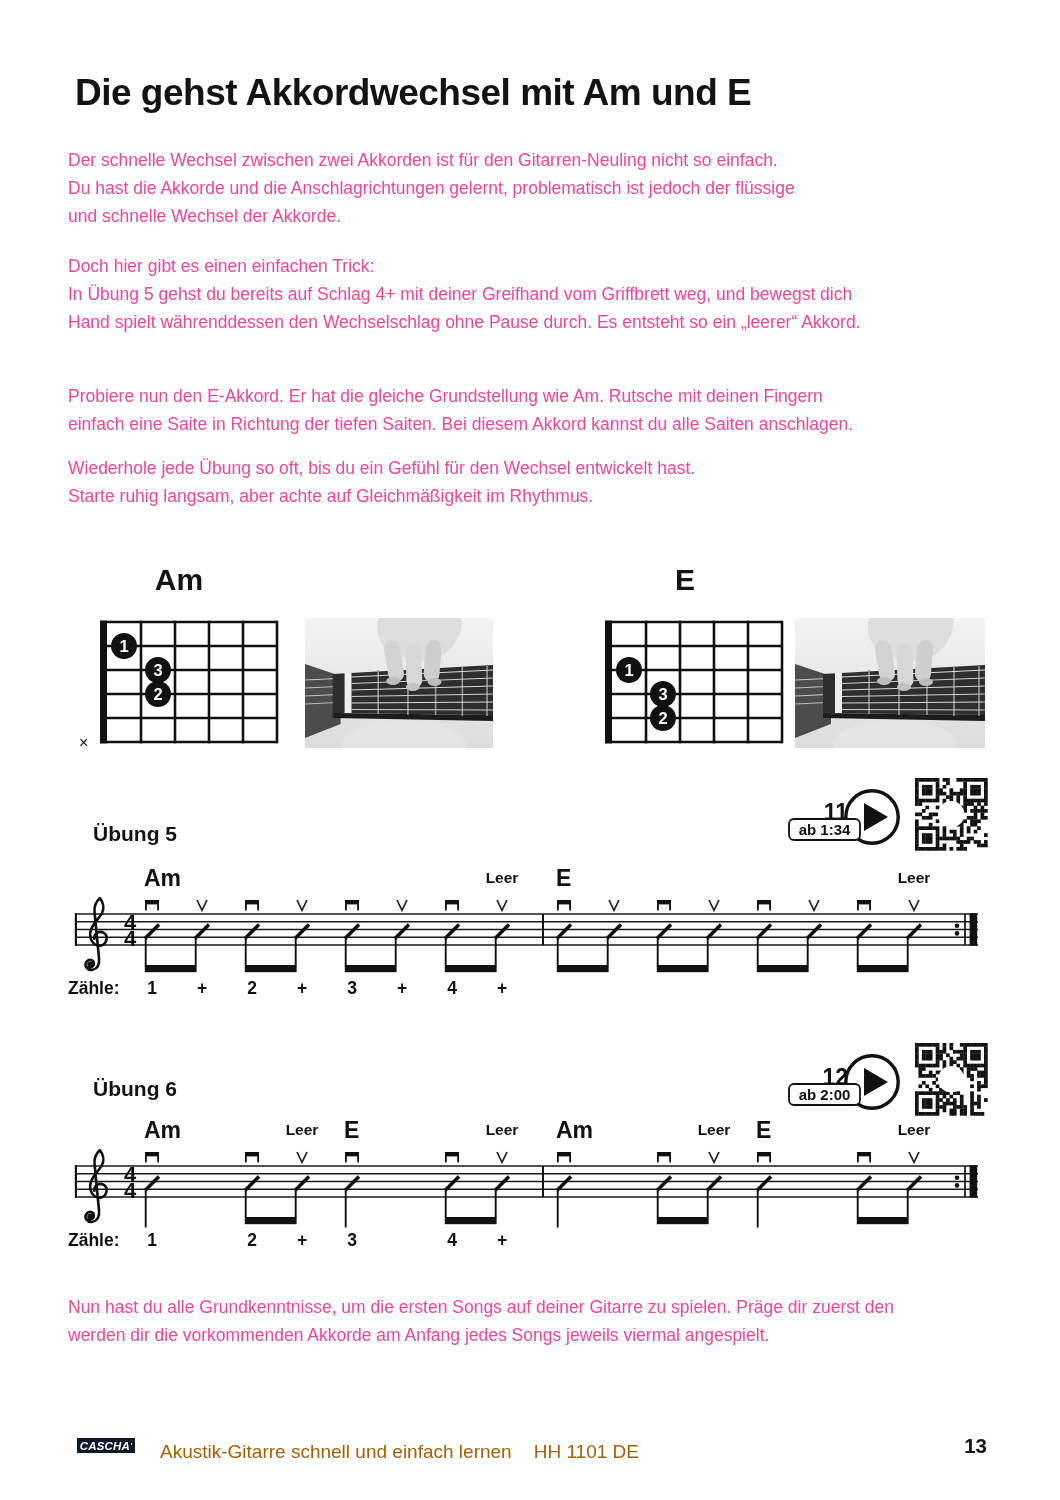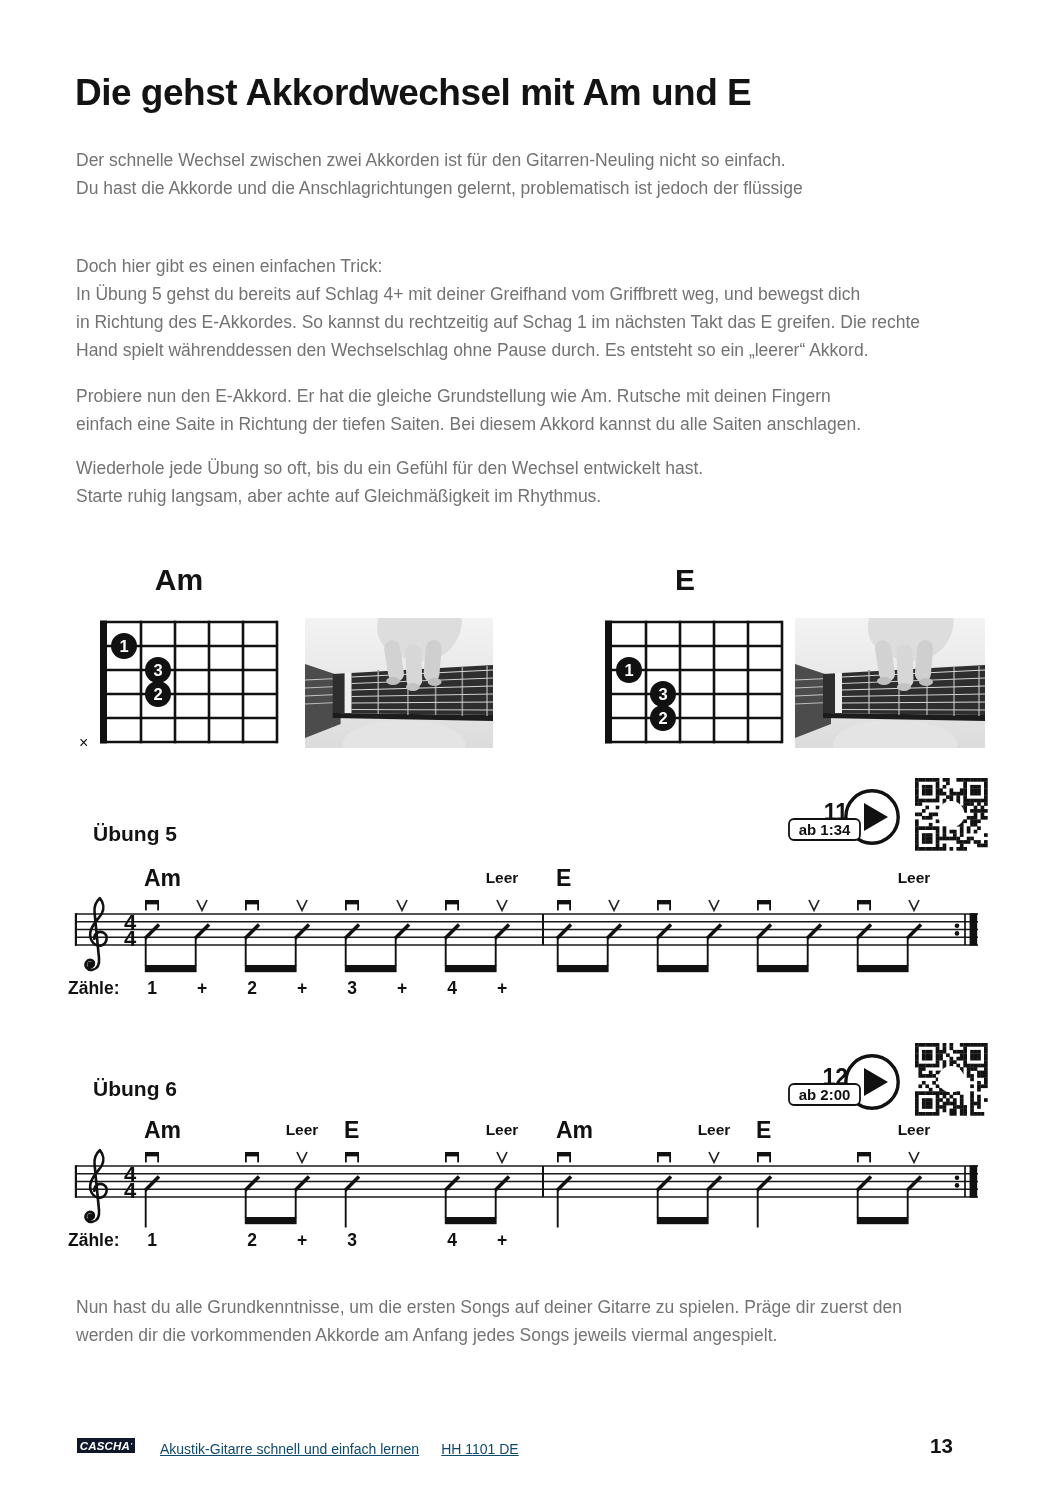--- a/index.html
+++ b/index.html
@@ -1,29 +1,29 @@
 <!DOCTYPE html>
 <html><head>
 <meta charset="utf-8">
 <style>
   html,body{margin:0;padding:0;background:#fff;}
   .page{position:relative;width:1060px;height:1500px;background:#fff;overflow:hidden;
         font-family:"Liberation Sans",sans-serif;color:#131313;}
   .abs{position:absolute;}
   .title{left:75px;top:72px;font-size:37px;font-weight:700;letter-spacing:-0.5px;}
-  .para{left:76px;width:900px;font-size:17.5px;line-height:28px;color:#737373;}
+  .para{left:68px;width:900px;font-size:17.5px;line-height:28px;color:#ec4899;}
   .chordhead{width:214px;text-align:center;font-size:30px;font-weight:700;top:563px;}
   .exhead{left:93px;font-size:21px;font-weight:700;}
-  .footer-title{left:160px;top:1441px;font-size:14px;color:#0c4a6e;text-decoration:underline;}
+  .footer-title{left:160px;top:1441px;font-size:19px;color:#a16207;}
   .footer-title .catalog{margin-left:22px;}
   .logo{left:77px;top:1438px;width:58px;height:15px;background:#0f172a;color:#fff;
         display:flex;align-items:center;justify-content:center;font-size:11.5px;
         font-weight:700;font-style:italic;letter-spacing:0.2px;}
   .logomark{font-size:7px;vertical-align:top;}
-  .pagenum{left:930px;top:1434px;width:57px;font-size:20.5px;font-weight:700;}
+  .pagenum{left:930px;top:1434px;width:57px;text-align:right;font-size:20.5px;font-weight:700;}
   svg text{font-family:"Liberation Sans",sans-serif;}
 </style>
 </head>
 <body>
 
 <div class="page">
 
   <svg width="0" height="0" style="position:absolute" aria-hidden="true">
     <defs>
       <linearGradient id="pgrad" x1="0" y1="0" x2="0" y2="1">
@@ -61,25 +61,25 @@
         <ellipse cx="131" cy="64" rx="7" ry="4" fill="#bdbdbd"></ellipse>
       </g>
     </defs>
   </svg>
 
   <div class="abs title">Die gehst Akkordwechsel mit Am und E</div>
 
   <div class="abs para" style="top:146px">
     <div>Der schnelle Wechsel zwischen zwei Akkorden ist für den Gitarren-Neuling nicht so einfach.</div>
     <div>Du hast die Akkorde und die Anschlagrichtungen gelernt, problematisch ist jedoch der flüssige</div>
+    <div>und schnelle Wechsel der Akkorde.</div>
   </div>
   <div class="abs para" style="top:252px">
     <div>Doch hier gibt es einen einfachen Trick:</div>
     <div>In Übung 5 gehst du bereits auf Schlag 4+ mit deiner Greifhand vom Griffbrett weg, und bewegst dich</div>
-    <div>in Richtung des E-Akkordes. So kannst du rechtzeitig auf Schag 1 im nächsten Takt das E greifen. Die rechte</div>
     <div>Hand spielt währenddessen den Wechselschlag ohne Pause durch. Es entsteht so ein „leerer“ Akkord.</div>
   </div>
   <div class="abs para" style="top:382px">
     <div>Probiere nun den E-Akkord. Er hat die gleiche Grundstellung wie Am. Rutsche mit deinen Fingern</div>
     <div>einfach eine Saite in Richtung der tiefen Saiten. Bei diesem Akkord kannst du alle Saiten anschlagen.</div>
   </div>
   <div class="abs para" style="top:454px">
     <div>Wiederhole jede Übung so oft, bis du ein Gefühl für den Wechsel entwickelt hast.</div>
     <div>Starte ruhig langsam, aber achte auf Gleichmäßigkeit im Rhythmus.</div>
   </div>

